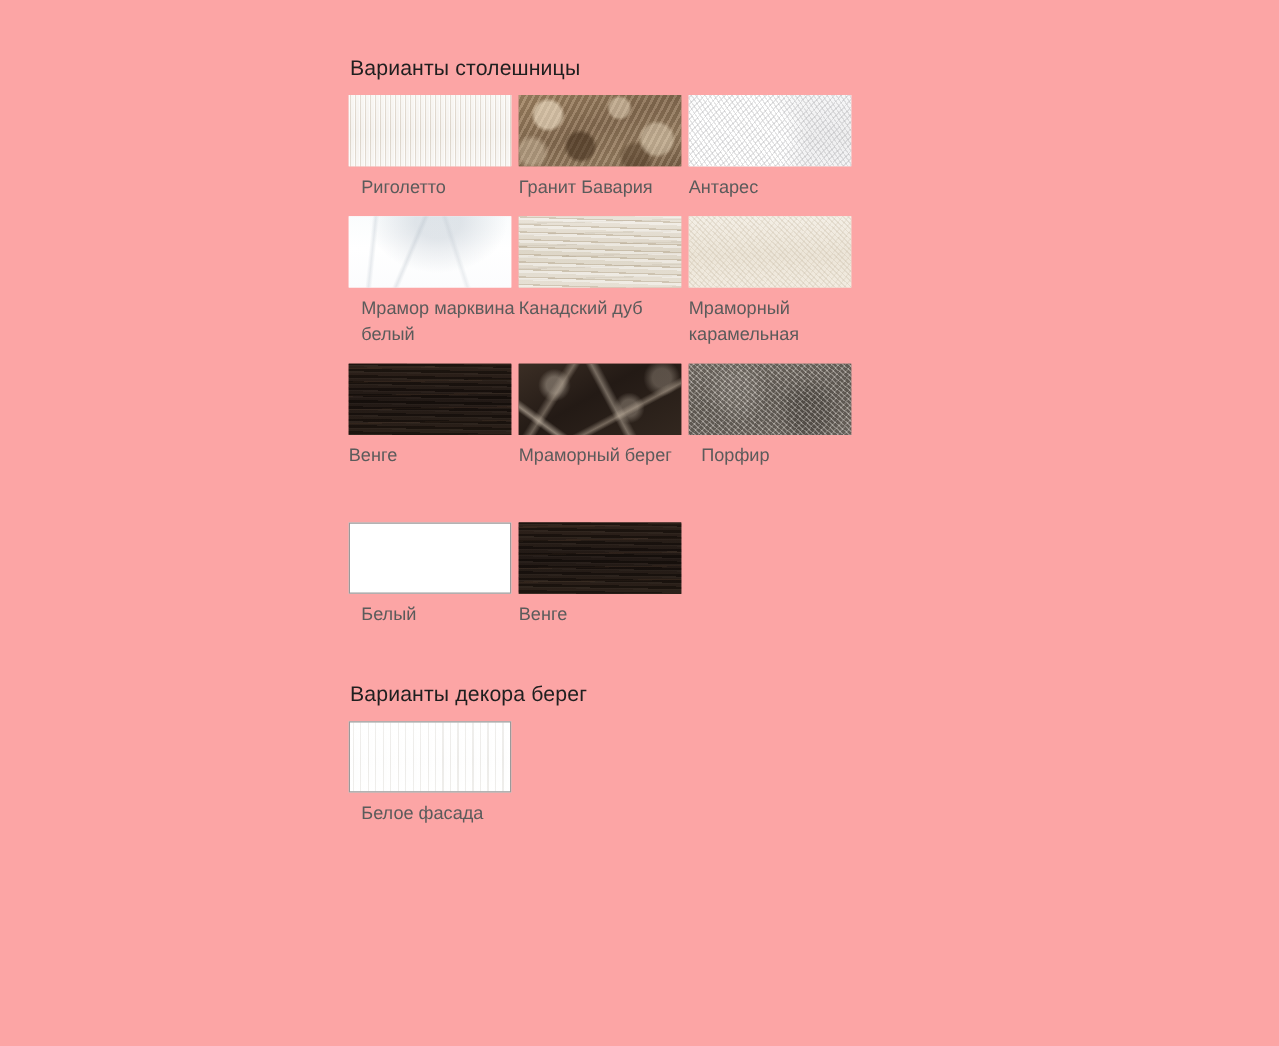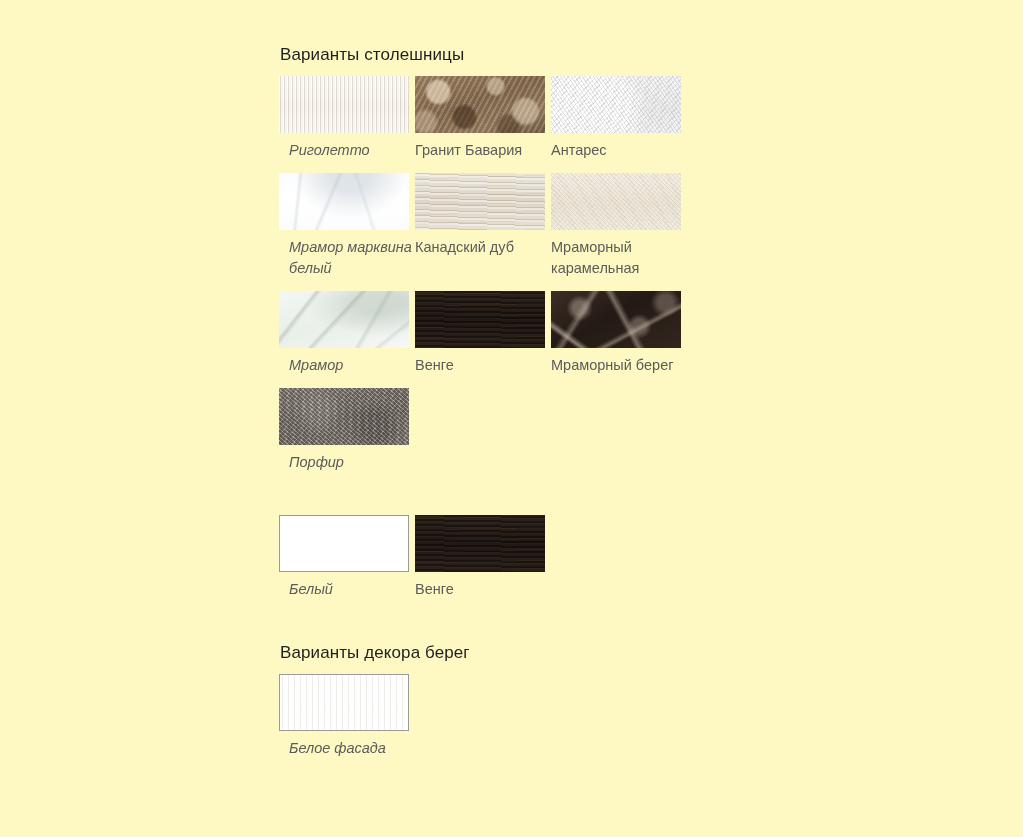--- a/index.html
+++ b/index.html
@@ -15,21 +15,21 @@
     position: relative;
     overflow: hidden;
   }
 
   .page {
     position: absolute;
     left: 0;
     top: 0;
     width: 1023px;
     height: 837px;
-    background: #fef9c3;
+    background: #fca5a5;
   }
 
   .content {
     position: absolute;
     left: 279px;
     top: 44px;
     width: 500px;
   }
 
   .section {
@@ -79,21 +79,20 @@
     font-size: 14.5px;
     line-height: 21px;
     color: #5b5b5b;
     margin-top: 7px;
     padding-left: 0px;
     max-width: 124px;
     word-wrap: break-word;
   }
   .swatch-cell.indent .swatch-label {
     padding-left: 10px;
-    font-style: italic;
   }
 
   
 
   
   .tex-rigoletto {
     background-color: #e9e3da;
     background-image:
       repeating-linear-gradient(90deg,
         rgba(255,255,255,0.85) 0px, rgba(255,255,255,0.85) 1px,
@@ -258,24 +257,20 @@
             <div class="swatch-label">Мрамор марквина белый</div>
           </div>
           <div class="swatch-cell">
             <div class="swatch-thumb tex-oak"></div>
             <div class="swatch-label">Канадский дуб</div>
           </div>
           <div class="swatch-cell">
             <div class="swatch-thumb tex-semolina"></div>
             <div class="swatch-label">Мраморный карамельная</div>
           </div>
-          <div class="swatch-cell indent">
-            <div class="swatch-thumb tex-marble"></div>
-            <div class="swatch-label">Мрамор</div>
-          </div>
           <div class="swatch-cell">
             <div class="swatch-thumb tex-wenge"></div>
             <div class="swatch-label">Венге</div>
           </div>
           <div class="swatch-cell">
             <div class="swatch-thumb tex-marble-coast"></div>
             <div class="swatch-label">Мраморный берег</div>
           </div>
           <div class="swatch-cell indent">
             <div class="swatch-thumb tex-porphyry"></div>

